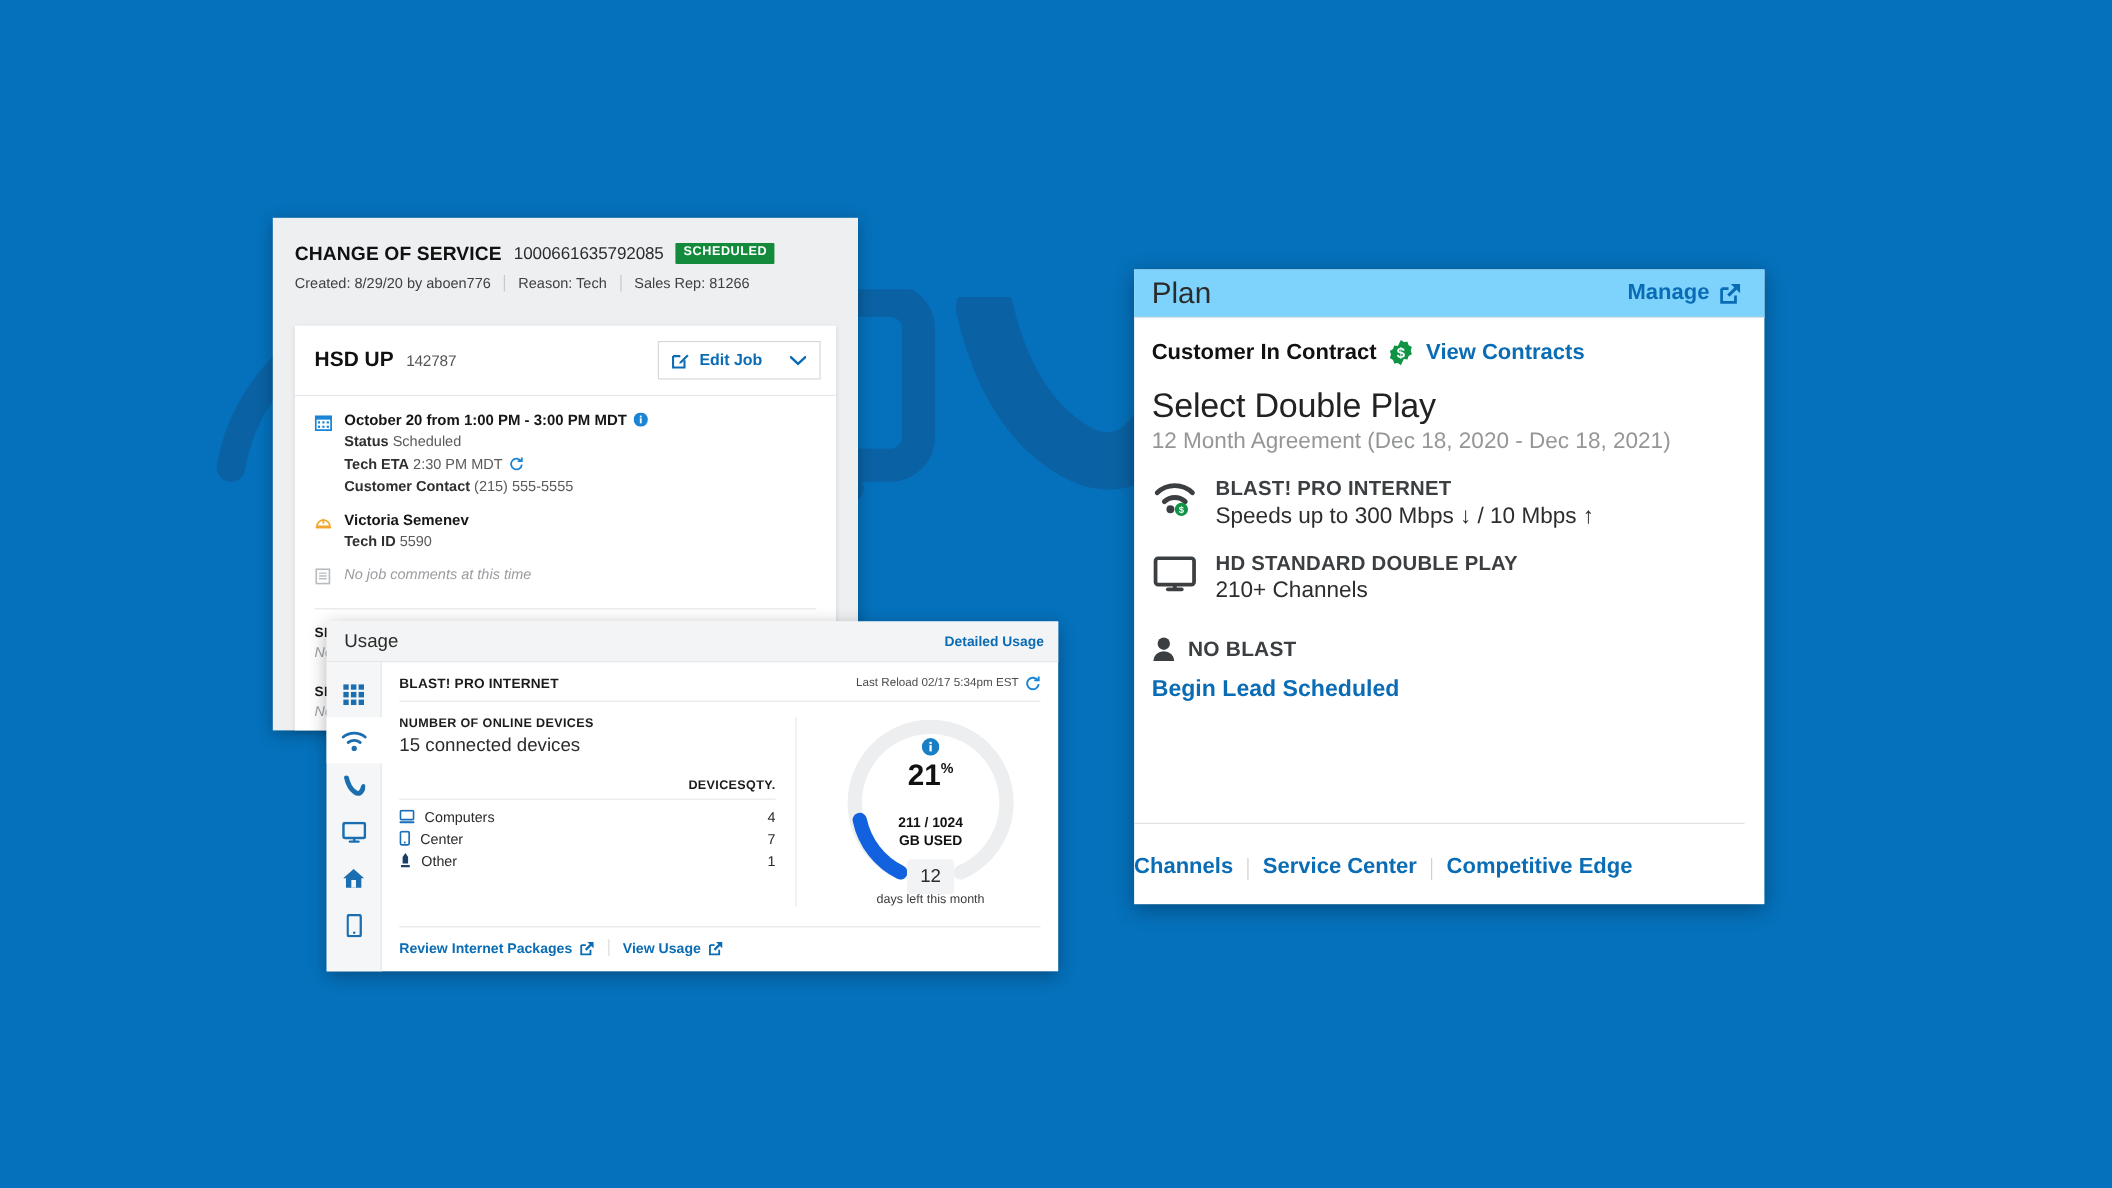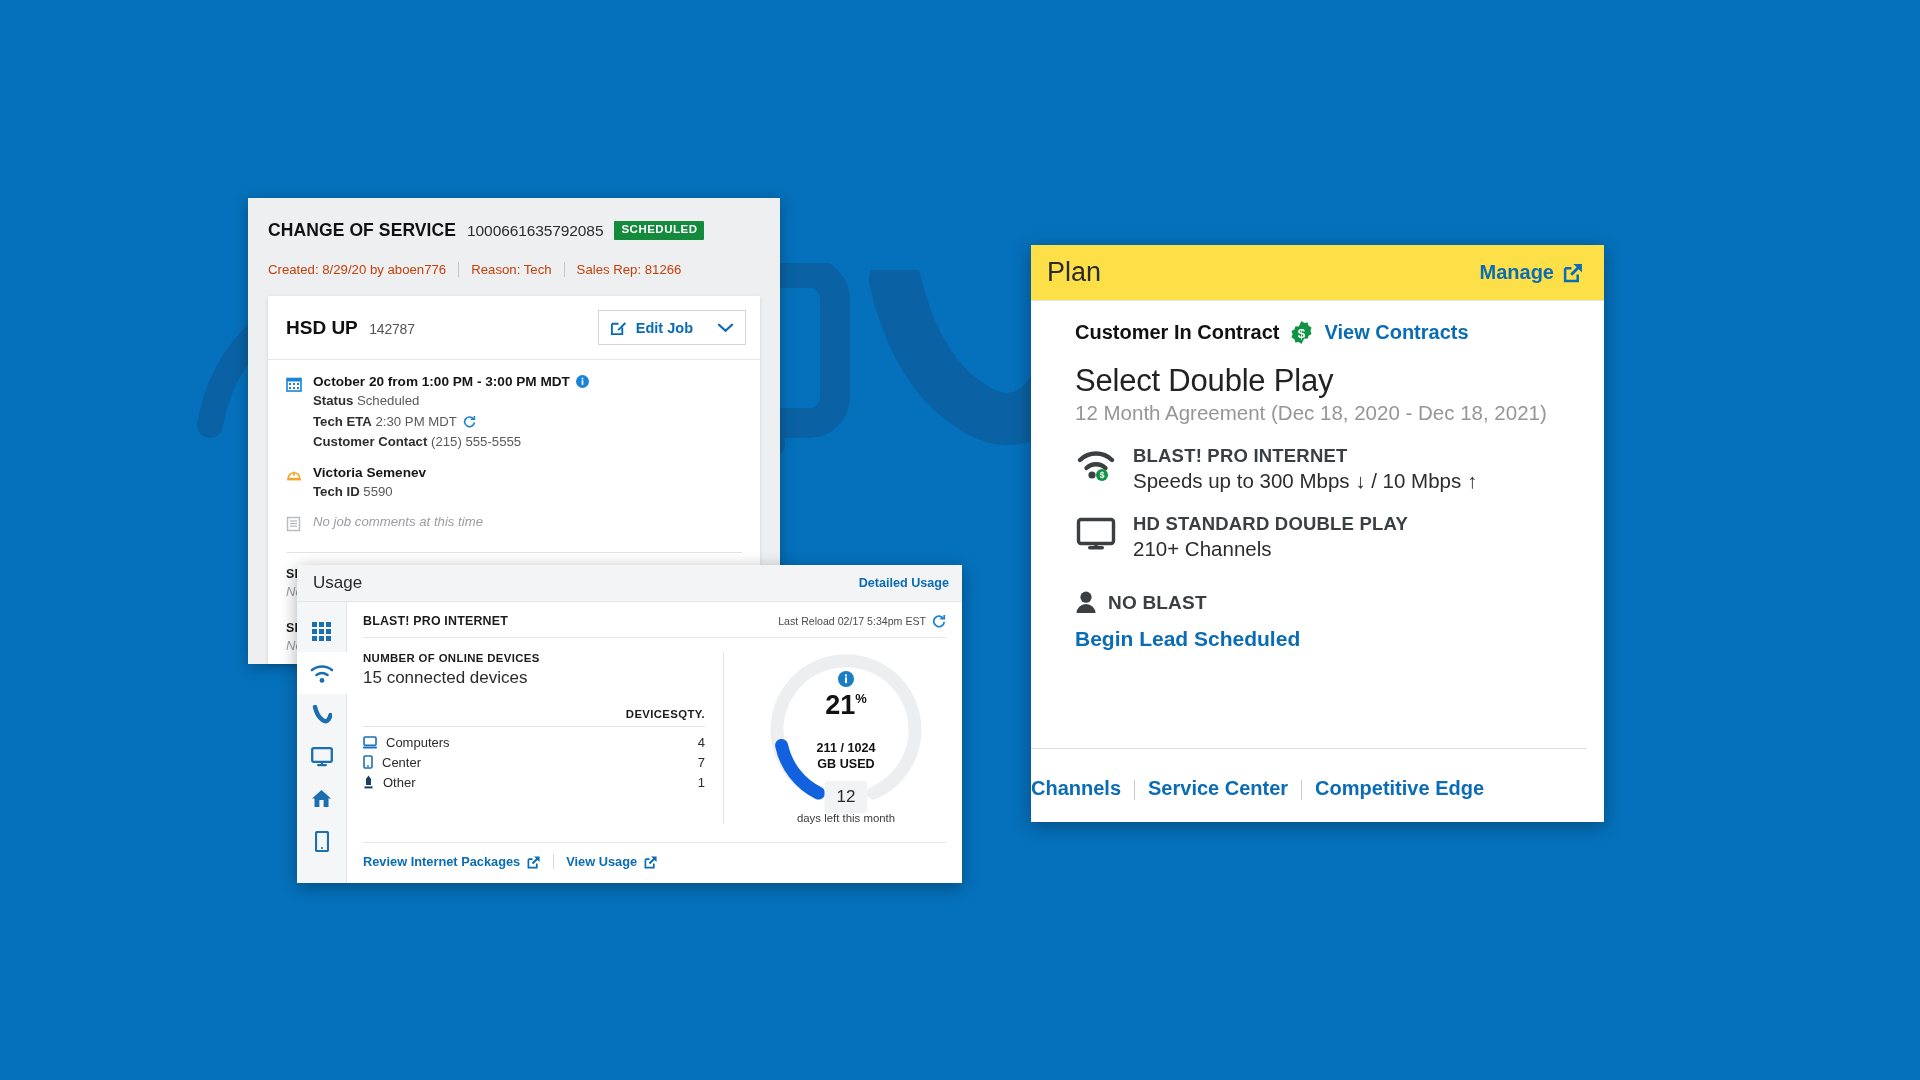--- a/index.html
+++ b/index.html
@@ -27,22 +27,22 @@
   #cos-title-row { display: flex; align-items: center; gap: 11px; }
   .cos-title {
     font-size: 17.5px; font-weight: bold; color: #111; letter-spacing: .1px;
   }
   .cos-num { font-size: 15.5px; color: #2c2c2c; letter-spacing: -.1px; }
   .badge-green {
     background: #138a3c; color: #fff; font-size: 11.5px; font-weight: bold;
     letter-spacing: .5px; padding: 3px 7px 4px 7px; line-height: 1; border-radius: 1px;
   }
   #cos-meta {
-    margin-top: 21px; display: flex; 
-    font-size: 13.2px; color: #c2410c;
+    margin-top: 9px; display: flex; 
+    font-size: 13.2px; color: #404040;
   }
   #cos-meta .sep {
     display: inline-block; width: 1px; height: 15px;
     background: #c3c6c8; margin: 0 12px;
   }
 
   #cos-inner {
     position: absolute; left: 20px; top: 98px; right: 20px; bottom: 0;
     background: #fff; box-shadow: 0 1px 4px rgba(0,0,0,.13);
   }
@@ -155,30 +155,30 @@
     font-size: 17px; color: #2b2b2b;
   }
   #days-label { font-size: 11.4px; color: #3b3b3b; margin-top: 4px; }
 
   
   #plan-card {
     left: 1031px; top: 245px; width: 573px; height: 577px;
     background: #fff; box-shadow: 0 4px 18px rgba(0,0,0,.33);
   }
   #plan-head {
-    height: 56px; background: #fde047; border-bottom: 1px solid #e1e3e5;
+    height: 44px; background: #7dd3fc; border-bottom: 1px solid #e1e3e5;
     display: flex; align-items: center; justify-content: space-between;
     padding: 0 20px 0 16px;
   }
   #plan-head .ttl { font-size: 27px; color: #2b2b2b; font-weight: normal; }
   #manage-link {
     display: flex; align-items: center; gap: 9px;
     font-size: 20px; font-weight: bold; color: #0a6cb4; cursor: pointer;
   }
-  #plan-body { padding: 19px 18px 0 16px; margin-left: 28px; }
+  #plan-body { padding: 19px 18px 0 16px; }
   #contract-row { display: flex; align-items: center; gap: 10px; }
   .contract-txt { font-size: 20px; font-weight: bold; color: #111; }
   .contract-lnk { font-size: 20px; font-weight: bold; color: #0a6cb4; cursor: pointer; }
   #plan-name { font-size: 31px; color: #222; margin-top: 18px; letter-spacing: -.2px; }
   #plan-term { font-size: 20.5px; color: #949698; margin-top: 2px; }
   .plan-item { display: flex; gap: 16px; margin-top: 20px; }
   .plan-ico { width: 42px; flex: 0 0 42px; display: flex; align-items: flex-start; justify-content: center; padding-top: 4px; }
   .plan-t1 { font-size: 18.5px; font-weight: bold; color: #3c3f41; letter-spacing: .2px; }
   .plan-t2 { font-size: 20.5px; color: #2d2d2d; margin-top: 2px; }
   #lead-row { display: flex; align-items: center; gap: 11px; margin-top: 30px; }

